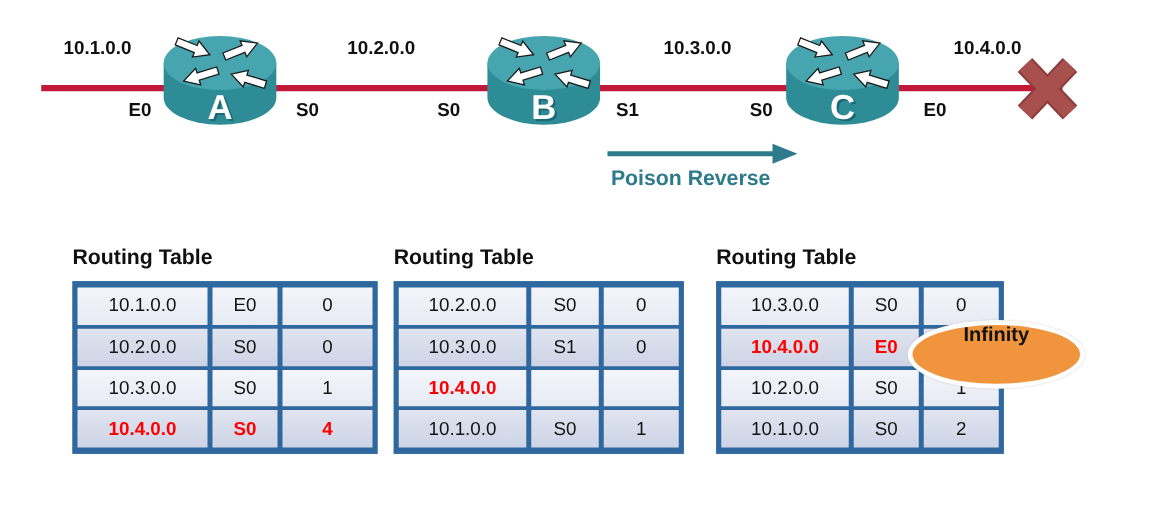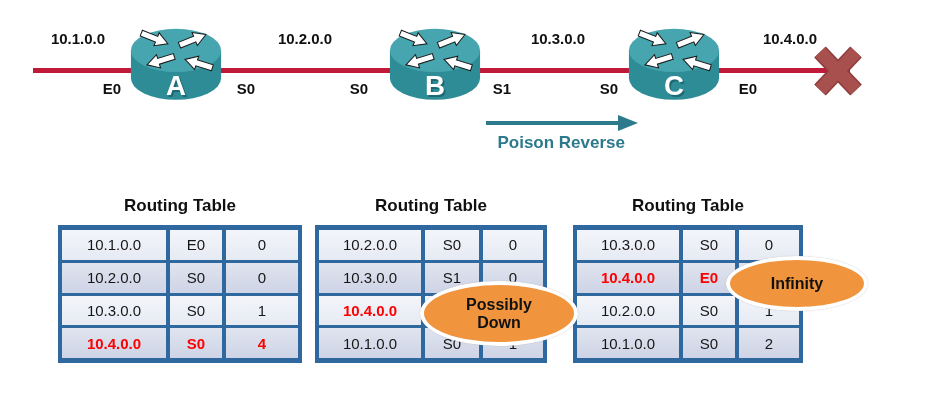--- a/index.html
+++ b/index.html
@@ -8,39 +8,39 @@
 
   
   .net-line{position:absolute;left:33px;top:68px;width:817px;height:5px;background:#C11A38;z-index:1;}
   .router{position:absolute;width:104px;height:84px;z-index:2;}
   .net-label{position:absolute;top:30px;width:90px;text-align:center;transform:translateX(-50%);
              font-size:15px;font-weight:bold;color:#101010;z-index:3;white-space:nowrap;}
   .if-label{position:absolute;top:80px;width:40px;text-align:center;transform:translateX(-50%);
             font-size:15px;font-weight:bold;color:#101010;z-index:3;white-space:nowrap;}
   .xmark{position:absolute;left:810px;top:43px;z-index:4;}
   .parrow{position:absolute;left:482px;top:112px;z-index:3;}
-  .poison-label{position:absolute;left:480px;top:133px;width:145px;text-align:right;
+  .poison-label{position:absolute;left:480px;top:133px;width:145px;text-align:center;
                 font-size:17px;font-weight:bold;color:#2C7A8C;z-index:3;white-space:nowrap;}
 
   
   .rt{position:absolute;top:196px;z-index:5;}
-  .rt-title{height:20px;line-height:20px;text-align:center;font-size:17px;font-weight:bold;
+  .rt-title{height:20px;line-height:20px;font-size:17px;font-weight:bold;
             color:#101010;margin-bottom:9px;}
   .rt-grid{display:grid;grid-template-rows:repeat(4,1fr);row-gap:3px;column-gap:4px;
            height:138px;box-sizing:border-box;background:#2F689E;
            border:4px solid #2F689E;border-top-width:5px;border-bottom-width:5px;}
   .cell{display:flex;align-items:center;justify-content:center;
         font-size:15px;color:#161616;}
   .cell.light{background:linear-gradient(#f3f5fa,#e6eaf3);}
   .cell.dark{background:linear-gradient(#e0e4ef,#ced4e6);}
   .cell.red{color:#FF0000;font-weight:bold;}
 
   
   .oval{position:absolute;background:#F0943D;border:4px solid #ffffff;border-radius:50%;
-        display:flex;flex-direction:column;align-items:center;justify-content:center;
+        display:flex;flex-direction:column;align-items:center;justify-content:flex-start;
         z-index:8;box-shadow:0 0 1px rgba(120,120,120,.5);}
   .oval .txt{font-size:16px;font-weight:bold;color:#111;line-height:1.1;white-space:nowrap;}
 </style>
 </head>
 <body>
 
 <div class="canvas">
 
   <div class="net-line"></div>
 
@@ -158,22 +158,18 @@
         <div class="cell dark"></div>
         <div class="cell light">10.2.0.0</div>
         <div class="cell light">S0</div>
         <div class="cell light">1</div>
         <div class="cell dark">10.1.0.0</div>
         <div class="cell dark">S0</div>
         <div class="cell dark">2</div>
       </div>
   </div>
 
-  <div class="oval" style="left:420px;top:281px;width:150px;height:57px">
-    <span class="txt">Possibly</span>
-    <span class="txt">Down</span>
-  </div>
 
   <div class="oval" style="left:726px;top:256px;width:134px;height:47px">
     <span class="txt">Infinity</span>
   </div>
 
 </div>
 
 </body></html>

